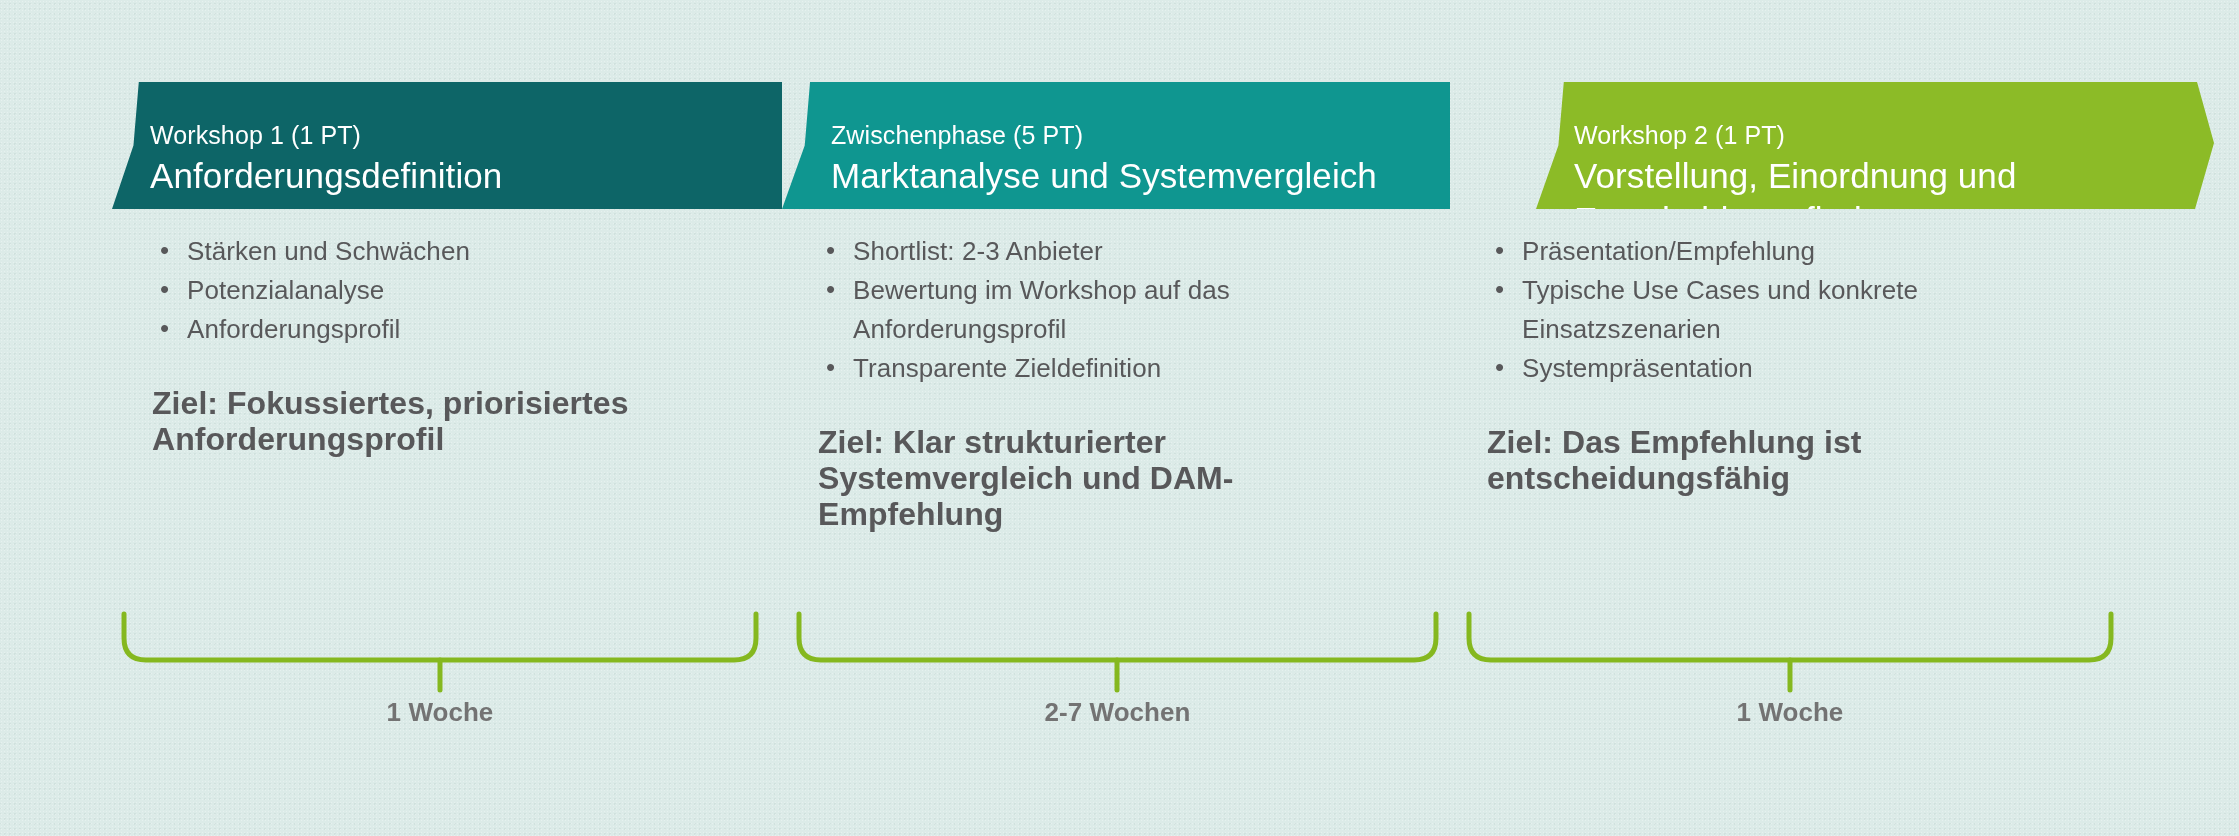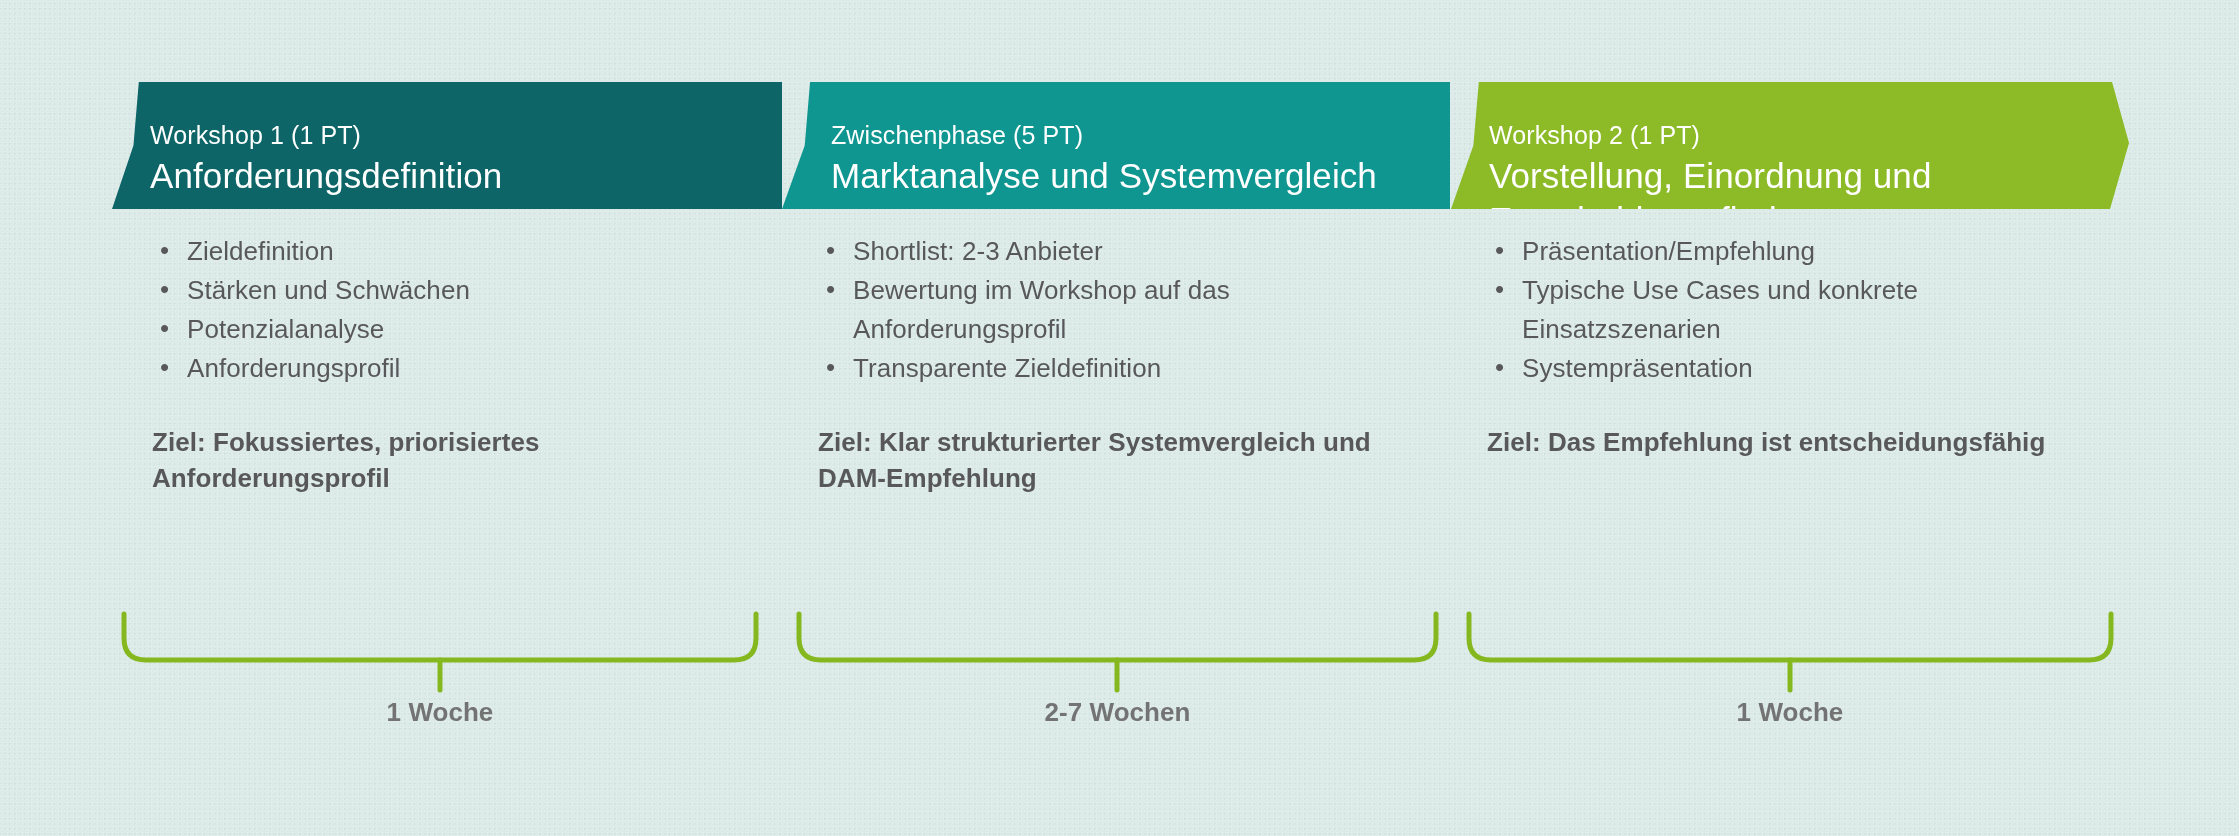--- a/index.html
+++ b/index.html
@@ -58,21 +58,21 @@
   }
   .banner-2 {
     left: 782px;
     width: 668px;
     background: #0f9690;
     -webkit-clip-path: polygon(4.2% 0, 100% 0, 100% 100%, 0 100%, 3.4% 50%);
     clip-path: polygon(4.2% 0, 100% 0, 100% 100%, 0 100%, 3.4% 50%);
     padding-left: 49px;
   }
   .banner-3 {
-    left: 1451px;
+    left: 1536px;
     width: 678px;
     background: #8cbb27;
     -webkit-clip-path: polygon(4.1% 0, 97.5% 0, 100% 48%, 97.2% 100%, 0 100%, 3.3% 50%);
     clip-path: polygon(4.1% 0, 97.5% 0, 100% 48%, 97.2% 100%, 0 100%, 3.3% 50%);
     padding-left: 38px;
   }
   .banner-inner {
     padding-top: 17px;
   }
   .banner-eyebrow {
@@ -120,21 +120,21 @@
     content: "\2022";
     position: absolute;
     left: 8px;
     top: -1px;
     font-size: 26px;
     color: #58585a;
   }
 
   .goal {
     margin-top: 36px;
-    font-size: 26px;
+    font-size: 32px;
     line-height: 36px;
     font-weight: 700;
     color: #58585a;
     letter-spacing: .05px;
     max-width: 590px;
   }
 
   
   .bracket-group {
     position: absolute;
@@ -188,21 +188,20 @@
       <div class="banner-inner">
         <div class="banner-eyebrow">Workshop 2 (1 PT)</div>
         <div class="banner-title">Vorstellung, Einordnung und Entscheidungsfindung</div>
       </div>
     </div>
 
   </div>
 
   <div class="col col-1">
     <ul class="bullets">
-      <li>Zieldefinition</li>
       <li>Stärken und Schwächen</li>
       <li>Potenzialanalyse</li>
       <li>Anforderungsprofil</li>
     </ul>
     <div class="goal">Ziel: Fokussiertes, priorisiertes Anforderungsprofil</div>
   </div>
 
   <div class="col col-2">
     <ul class="bullets">
       <li>Shortlist: 2-3 Anbieter</li>

